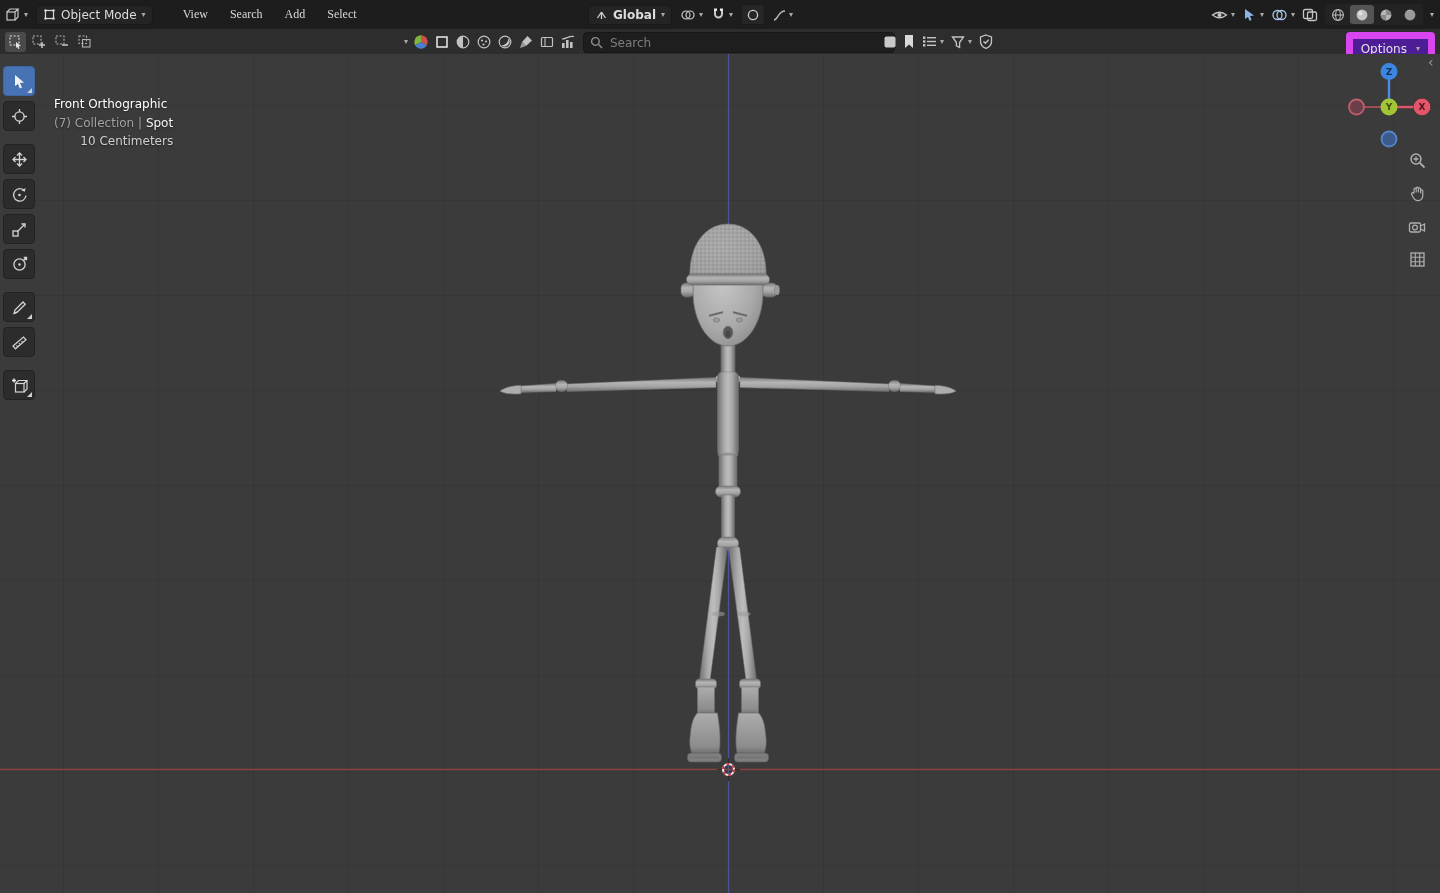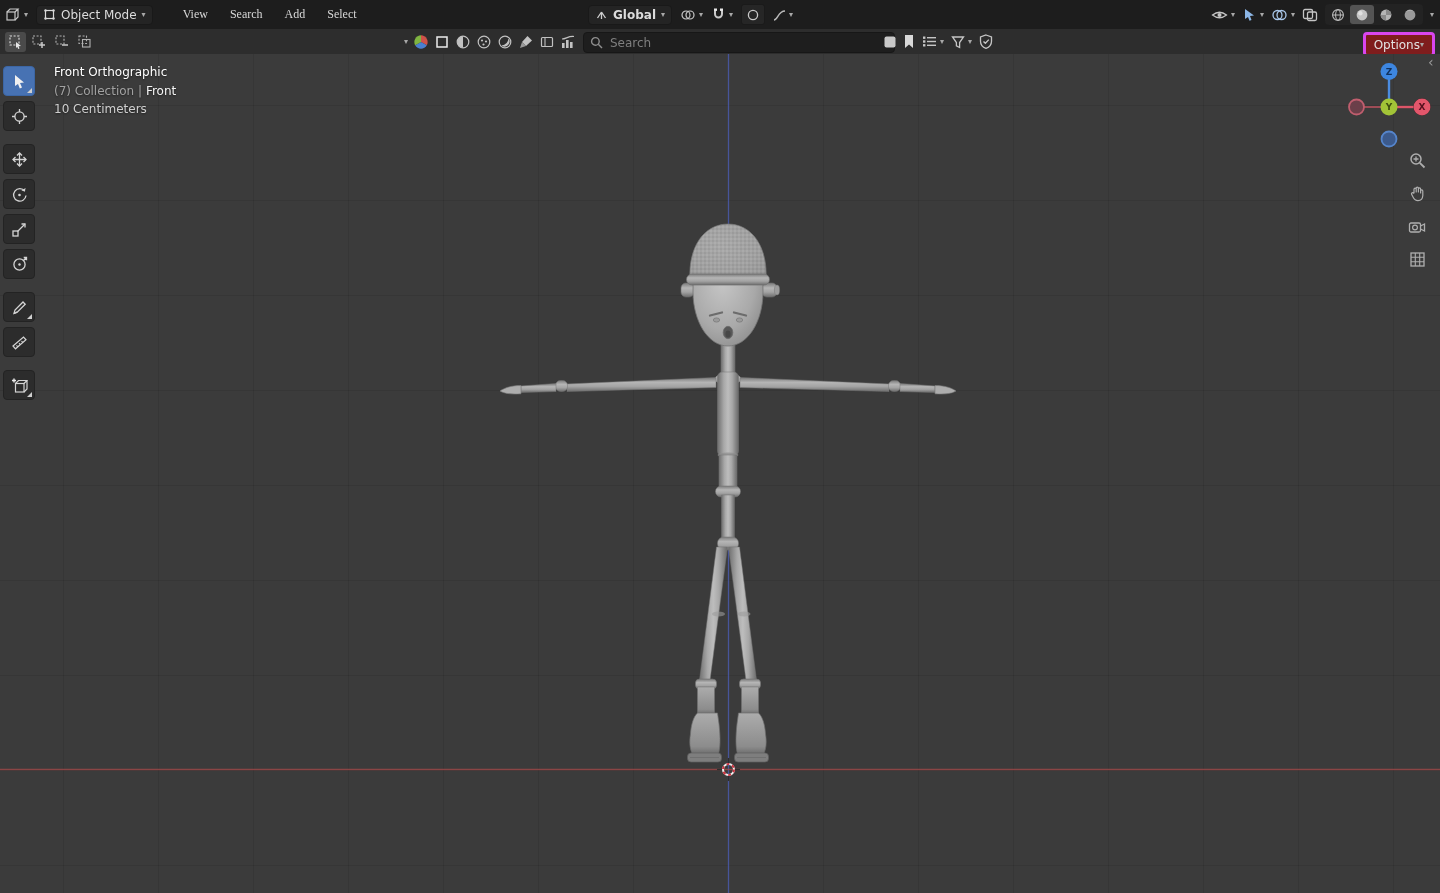--- a/index.html
+++ b/index.html
@@ -29,42 +29,42 @@
   .ts-left{position:absolute;left:5px;top:0;height:25px;display:flex;align-items:center;gap:2px;}
   .selmode{width:21px;height:20px;display:flex;align-items:center;justify-content:center;border-radius:3px;}
   .selmode.active{background:#4a4a4a;}
   .ts-mid{position:absolute;left:404px;top:0;height:25px;display:flex;align-items:center;gap:5px;}
   .search{position:absolute;left:583px;top:3px;width:298px;height:19px;background:#1e1e1e;
           border:1px solid #171717;border-radius:4px;display:flex;align-items:center;padding:0 6px;gap:5px;}
   .search input{flex:1;background:transparent;border:none;outline:none;color:#bdbdbd;
                 font:12px "DejaVu Sans","Liberation Sans",sans-serif;}
   .search input::placeholder{color:#7f7f7f;}
   .ts-post{position:absolute;left:884px;top:0;height:25px;display:flex;align-items:center;gap:7px;}
-  .options-btn{position:absolute;right:5px;top:3px;height:19px;display:flex;align-items:center;gap:0;
-               background:#7f1d1d;border:3px solid #d946ef;border-radius:4px;padding:0 8px;color:#e2e2e2;}
+  .options-btn{position:absolute;right:5px;top:3px;height:19px;display:flex;align-items:center;gap:9px;
+               background:#4c1d95;border:7px solid #d946ef;border-radius:4px;padding:0 8px;color:#e2e2e2;}
   
   .viewport{position:absolute;top:54px;left:0;right:0;bottom:0;background-color:var(--viewport-bg,#3b3b3b);
     background-image:linear-gradient(rgba(0,0,0,0.09) 1px,transparent 1px),
                      linear-gradient(90deg,rgba(0,0,0,0.09) 1px,transparent 1px);
     background-size:95px 95px;background-position:63px 51px;}
   .scene{position:absolute;left:0;top:0;}
   
   .tools{position:absolute;left:3px;top:12px;display:flex;flex-direction:column;gap:5px;z-index:4;}
   .tool{position:relative;width:30px;height:28px;background:#2c2c2c;border:1px solid #232323;
         border-radius:4px;display:flex;align-items:center;justify-content:center;}
   .tool.active{background:var(--accent-blue,#4772b3);border-color:#3c66a4;}
   .tool.gap{margin-top:8px;}
   .subtool{position:absolute;right:2px;bottom:2px;width:0;height:0;
            border-left:5px solid transparent;border-bottom:5px solid #cfcfcf;}
   
   .vp-head{position:absolute;left:54px;top:9px;line-height:18.5px;z-index:3;
            text-shadow:0 1px 2px rgba(0,0,0,0.45);}
-  .vp-line1{color:#ffffff;}
+  .vp-line1{color:#ffffff;margin-top:32px;}
   .vp-line2 .dim{color:#a2a2a2;} .vp-line2 .obj{color:#f5f5f5;}
-  .vp-line3{color:#cfcfcf;}
+  .vp-line3{color:#cfcfcf;text-align:right;}
   
   .gizmo{position:absolute;left:1347px;top:8px;z-index:3;}
   .navbtns{position:absolute;left:1407px;top:96px;display:flex;flex-direction:column;gap:13px;z-index:3;}
   .navbtn{width:20px;height:20px;display:flex;align-items:center;justify-content:center;opacity:0.85;}
   .edge-toggle{position:absolute;left:1428px;top:0px;color:#9a9a9a;font-size:14px;z-index:3;}
 </style>
 </head>
 <body>
 
 <div class="app">
@@ -478,21 +478,21 @@
         </svg>
         <span class="subtool"></span>
       </div>
     </div>
 
     <div class="vp-head">
       <div class="vp-line1">Front Orthographic</div>
       <div class="vp-line2">
         <span class="dim">(7) Collection</span>
         <span class="dim">|</span>
-        <span class="obj">Front</span>
+        <span class="obj">Spot</span>
       </div>
       <div class="vp-line3">10 Centimeters</div>
     </div>
 
     <svg class="gizmo" width="86" height="86" viewBox="0 0 86 86">
       <line x1="42" y1="45" x2="42" y2="16" stroke="#4b8ce0" stroke-width="2.4"></line>
       <line x1="42" y1="45" x2="70" y2="45" stroke="#dd5568" stroke-width="2.4"></line>
       <line x1="42" y1="45" x2="16" y2="45" stroke="#c05260" stroke-width="2" opacity="0.75"></line>
       <circle cx="9.5" cy="45" r="7.5" fill="#6b3f49" stroke="#c05e6e" stroke-width="1.8"></circle>
       <circle cx="42" cy="77" r="7.5" fill="#3c5a8c" stroke="#5585cc" stroke-width="1.8"></circle>

